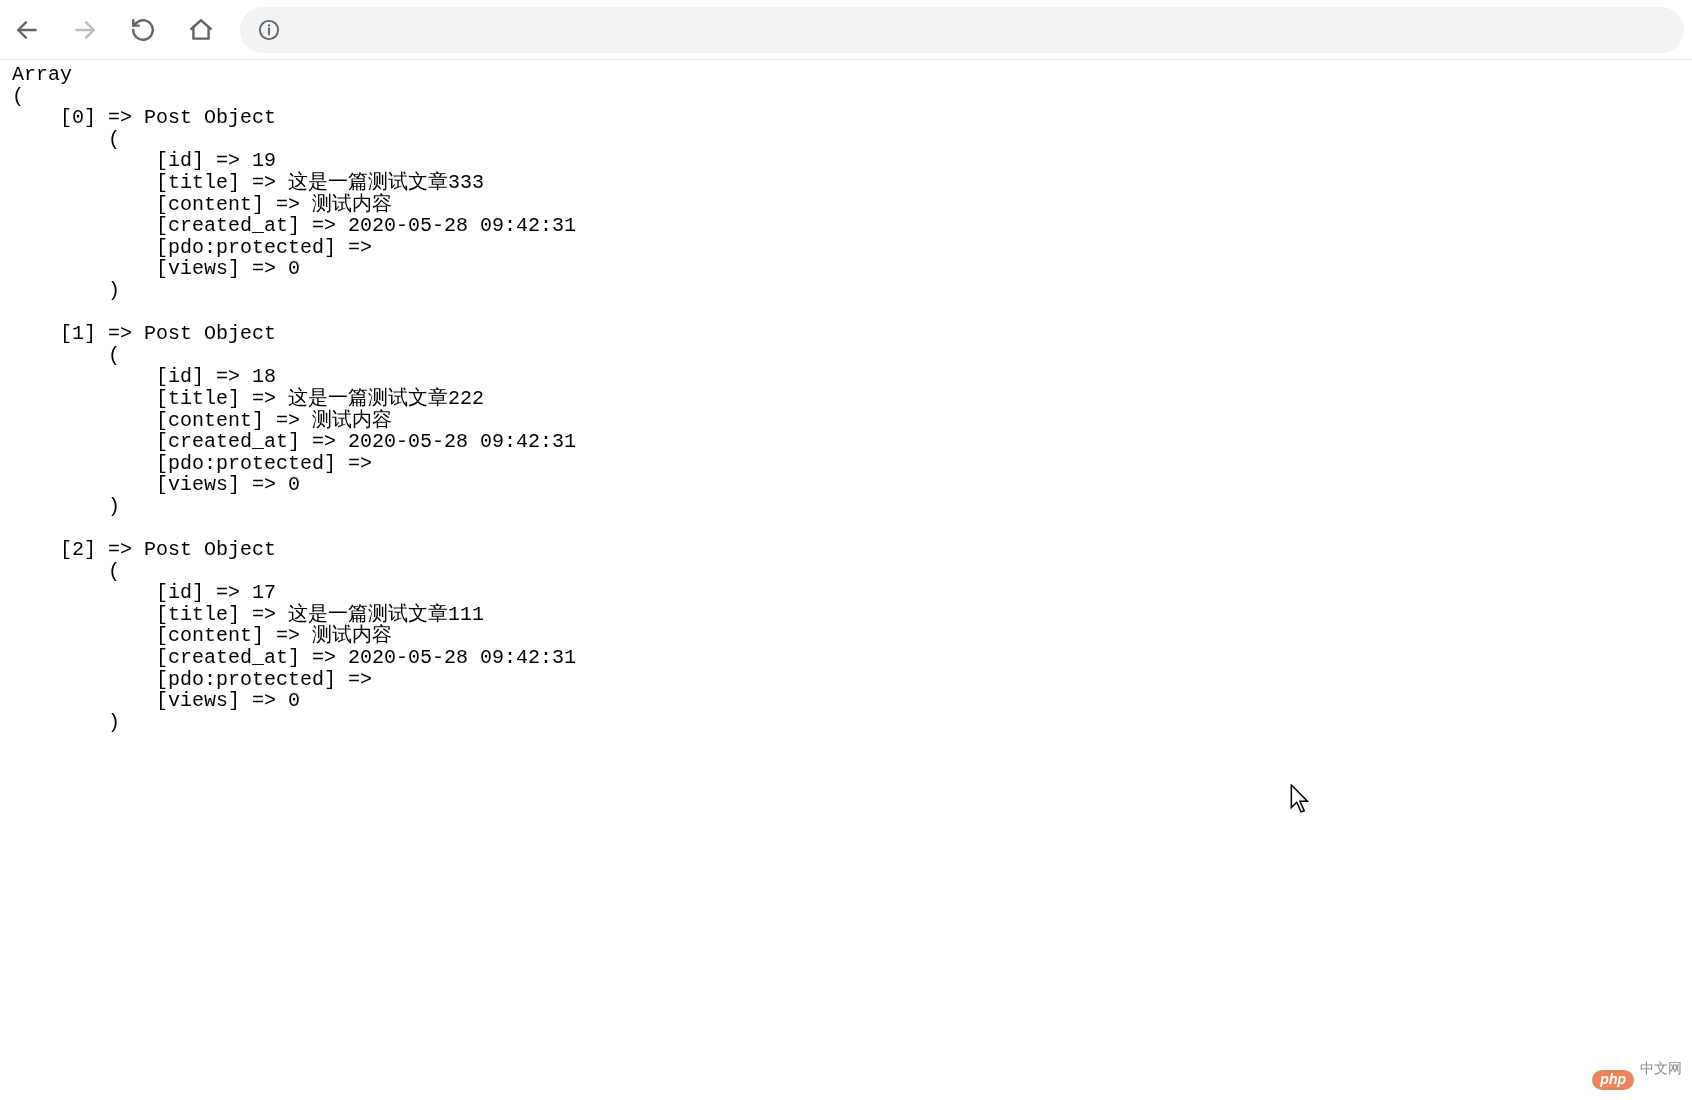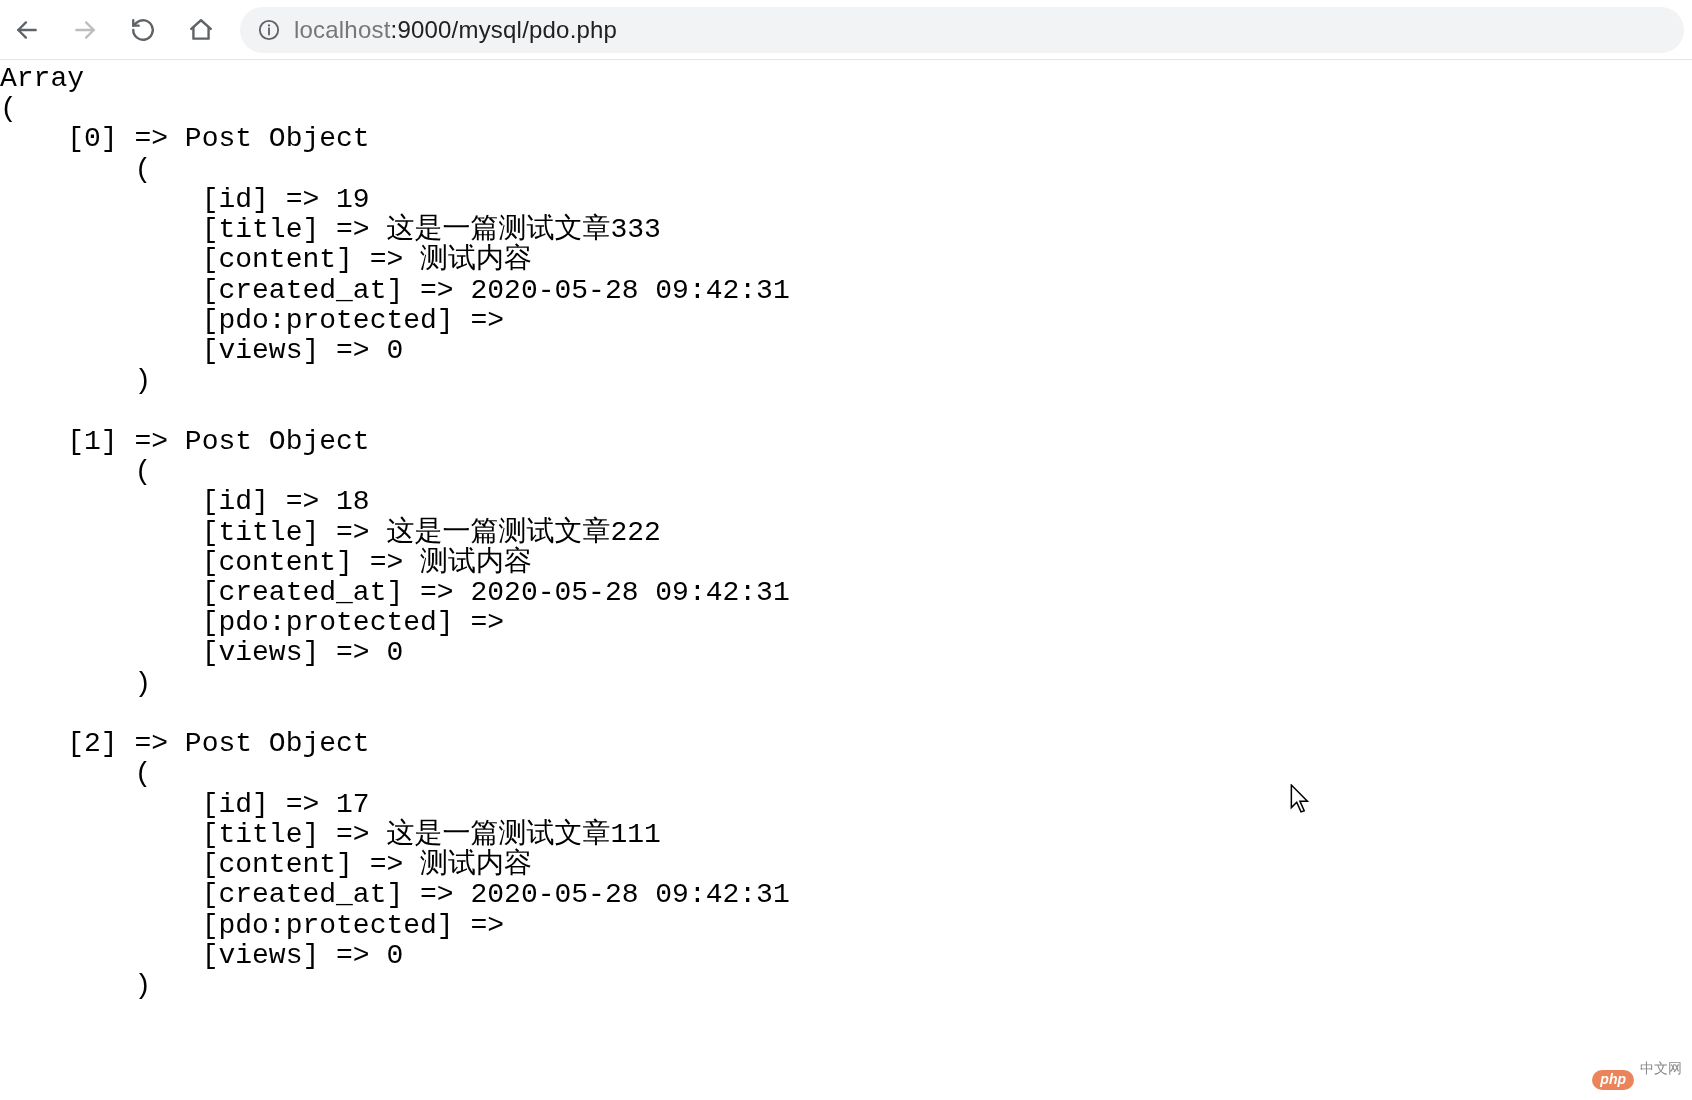--- a/index.html
+++ b/index.html
@@ -43,25 +43,25 @@
     .info-icn { color: #5f6368; display:flex; align-items:center; }
     .addr-text {
       font-size: 24px;
       color: #202124;
       letter-spacing: 0.2px;
       font-family: "Segoe UI", Arial, sans-serif;
     }
     .addr-host { color: #777; }
     .content {
       font-family: "SimSun", "NSimSun", "Courier New", monospace;
-      font-size: 28px;
+      font-size: 20px;
       line-height: 1.08;
       white-space: pre;
       color: #000;
-      padding: 4px 0 0 0;
+      padding: 4px 0 0 12px;
     }
     .watermark {
       position: absolute;
       right: 10px;
       bottom: 10px;
       display: flex;
       align-items: center;
       gap: 6px;
       opacity: 0.85;
     }
@@ -113,21 +113,20 @@
       </svg>
   </div>
   <div class="addr-wrap">
     <span class="info-icn">
       <svg width="22" height="22" viewBox="0 0 24 24" fill="none" stroke="currentColor" stroke-width="2" stroke-linecap="round">
           <circle cx="12" cy="12" r="10"></circle>
           <line x1="12" y1="10" x2="12" y2="17"></line>
           <circle cx="12" cy="7" r="1.2" fill="currentColor" stroke="none"></circle>
         </svg>
     </span>
-    <span class="addr-text"><span class="addr-host">localhost</span><span>:9000/mysql/pdo.php</span></span>
   </div>
 </div>
 
 <pre class="content" id="dump-out">Array
 (
     [0] =&gt; Post Object
         (
             [id] =&gt; 19
             [title] =&gt; 这是一篇测试文章333
             [content] =&gt; 测试内容

